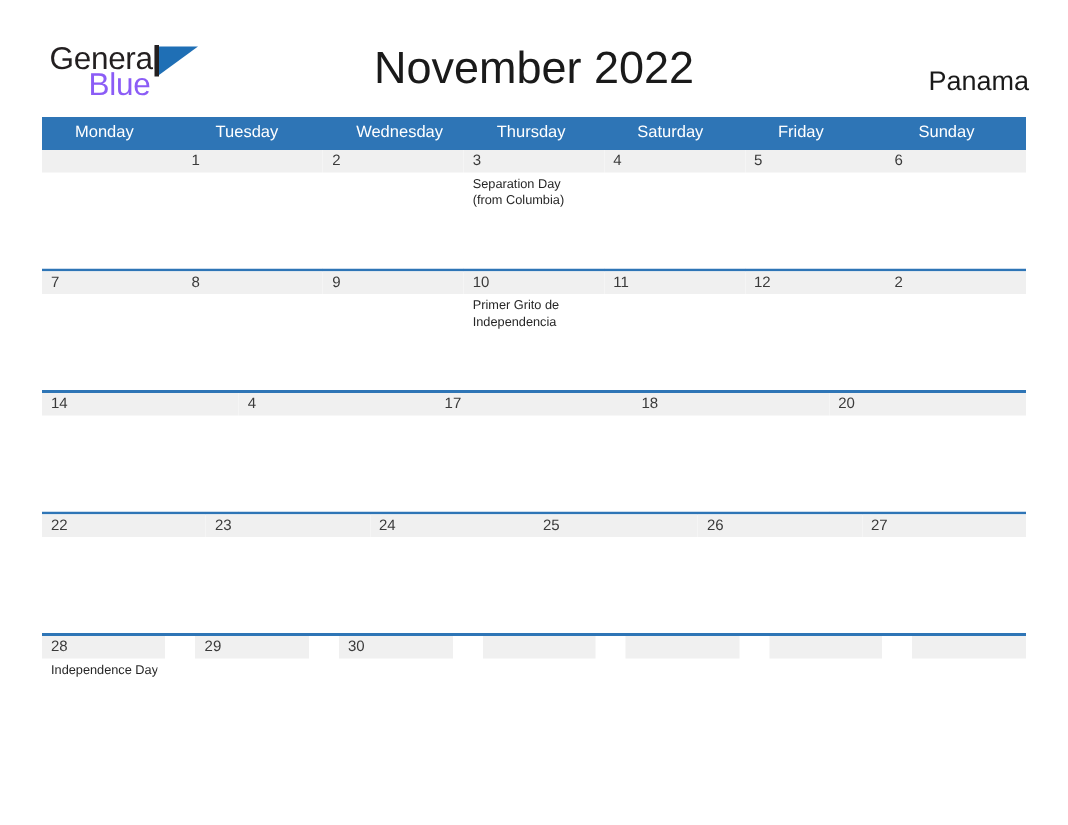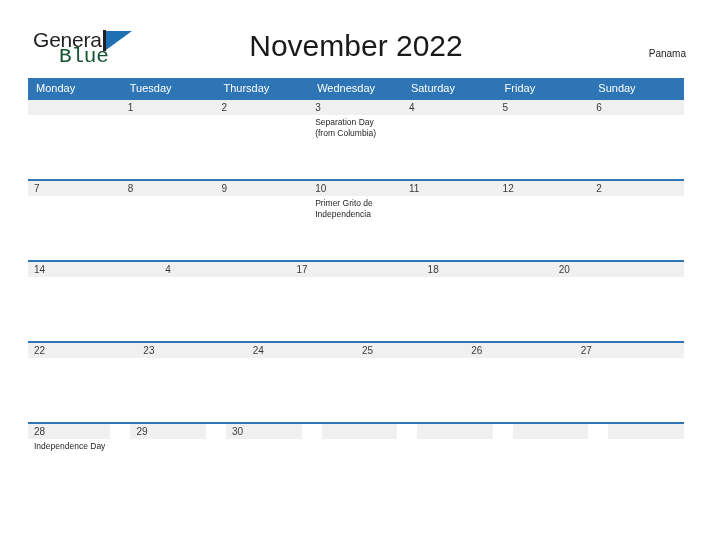--- a/index.html
+++ b/index.html
@@ -46,24 +46,23 @@
     color: #231f20;
     line-height: 21px;
     white-space: nowrap;
   }
   .logo-blue {
     position: absolute;
     left: 26px;
     top: 17px;
     font-size: 21px;
     letter-spacing: -0.2px;
-    color: #14532d;
+    color: #8b5cf6;
     line-height: 21px;
     white-space: nowrap;
-    font-family: Liberation Mono, monospace;
   }
   .logo-flag {
     position: absolute;
     left: 73px;
     top: 2px;
     width: 0;
     height: 0;
     border-left: 26px solid #1f6fb5;
     border-bottom: 19px solid transparent;
   }
@@ -86,21 +85,21 @@
     font-weight: 400;
     color: #1a1a1a;
     line-height: 34px;
     white-space: nowrap;
   }
 
   .region {
     position: absolute;
     right: 26px;
     top: 46px;
-    font-size: 10px;
+    font-size: 18px;
     color: #1a1a1a;
     line-height: 16px;
     white-space: nowrap;
   }
 
   
   .calendar {
     position: absolute;
     left: 28px;
     top: 78px;
@@ -109,21 +108,21 @@
 
   .weekday-row {
     display: flex;
     width: 656px;
     height: 20px;
     background: #2e75b6;
   }
   .weekday-cell {
     flex: 1 1 0;
     box-sizing: border-box;
-    padding-left: 8px;
+    padding-left: 22px;
     color: #ffffff;
     font-size: 11px;
     line-height: 20px;
     white-space: nowrap;
     overflow: hidden;
   }
 
   .week-row {
     display: flex;
     width: 656px;
@@ -184,22 +183,22 @@
 
     <div class="region">Panama</div>
 
   </div>
 
   <div class="calendar">
 
     <div class="weekday-row">
       <div class="weekday-cell">Monday</div>
       <div class="weekday-cell">Tuesday</div>
+      <div class="weekday-cell">Wednesday</div>
       <div class="weekday-cell">Thursday</div>
-      <div class="weekday-cell">Wednesday</div>
       <div class="weekday-cell">Saturday</div>
       <div class="weekday-cell">Friday</div>
       <div class="weekday-cell">Sunday</div>
     </div>
 
     <div id="weeks-container">
         <div class="week-row">
           <div class="day-cell empty">
             <div class="day-number-band"></div>
           </div>

